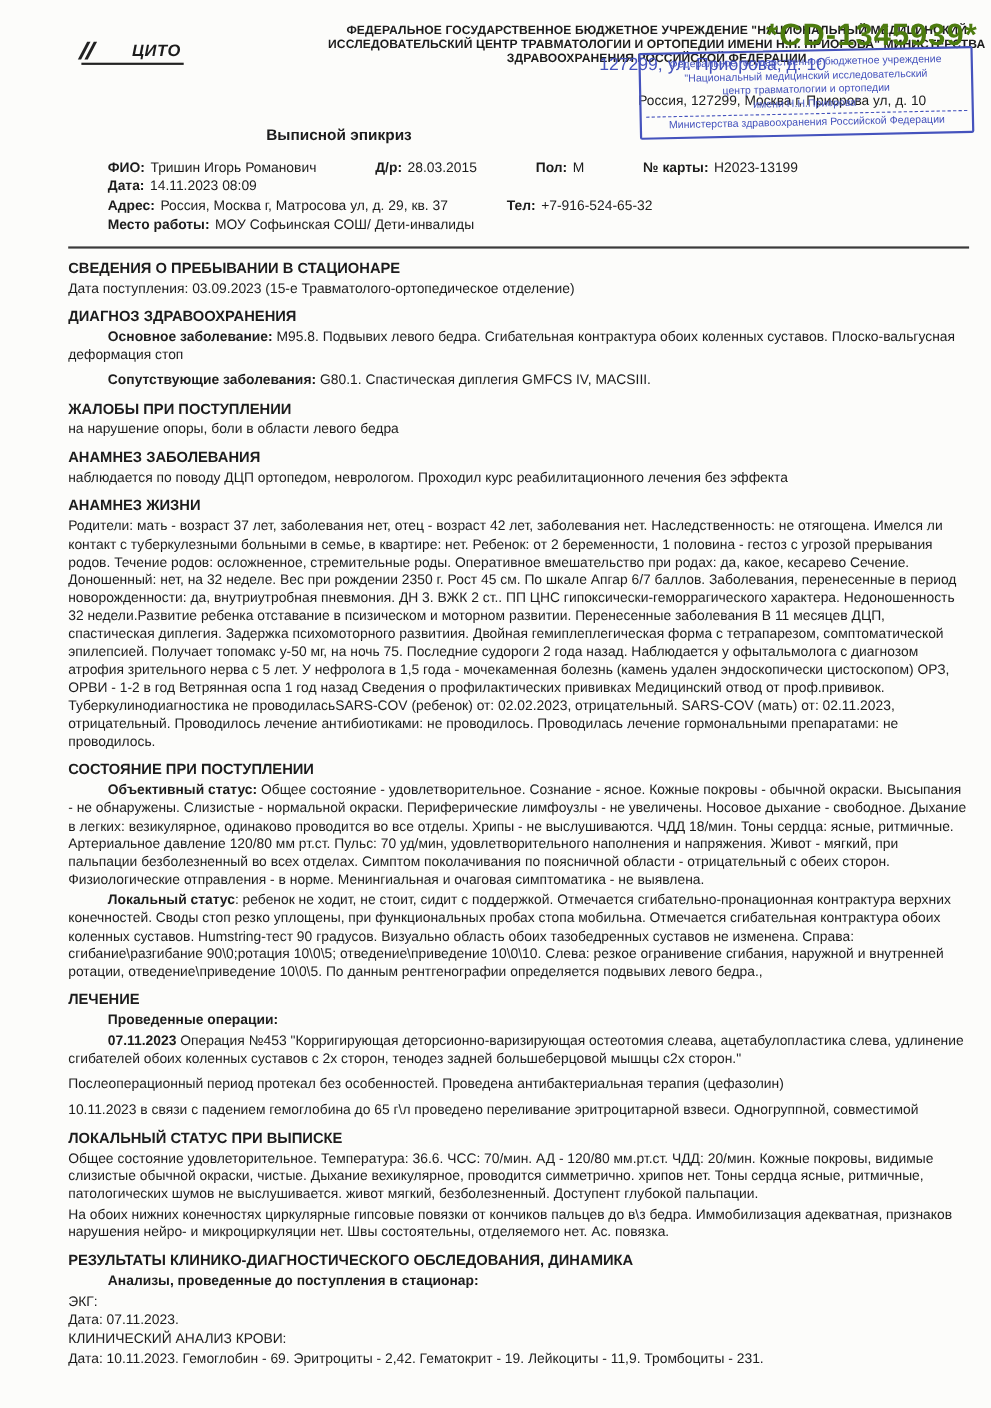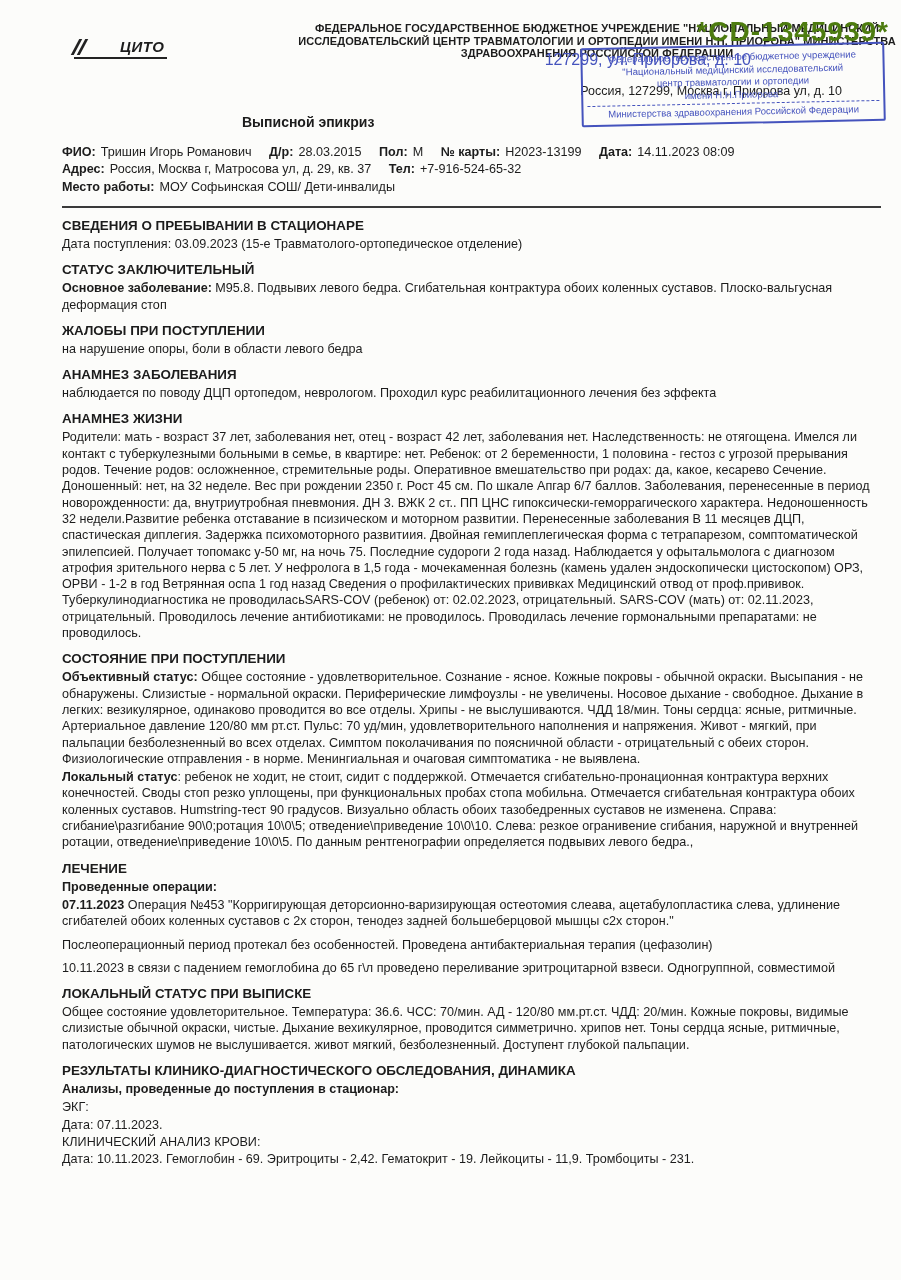--- a/index.html
+++ b/index.html
@@ -42,21 +42,21 @@
   .pat{margin-top:14px;font-size:12.6px;line-height:17.5px;}
   .pat b{margin-right:5px;}
   .pat .pair{margin-right:14px;white-space:nowrap;}
   .rule{border:none;border-top:2px solid #3a3a3a;margin:10px 0 4px 0;}
 
   
   .sec-title{font-size:13.4px;font-weight:bold;margin:10px 0 3px 0;}
   p.b1{font-size:12.6px;line-height:16.3px;margin:2px 0;}
   p.gap{margin-bottom:7px;}
   .res-line{font-size:12.6px;line-height:16.3px;margin:1px 0;}
-  b{font-weight:bold;}
+  b{font-weight:bold;margin-left:36px;}
 </style>
 </head>
 <body>
 
 <div class="page">
 
   <div class="logo">
     <span class="logo-slash"></span><span class="logo-text">ЦИТО</span>
   </div>
 
@@ -97,22 +97,23 @@
       <div>
         <span class="pair"><b>Место работы:</b><span>МОУ Софьинская СОШ/ Дети-инвалиды</span></span>
       </div>
     </div>
 
     <hr class="rule">
 
     <div class="sec-title">СВЕДЕНИЯ О ПРЕБЫВАНИИ В СТАЦИОНАРЕ</div>
     <p class="b1 gap">Дата поступления: 03.09.2023 (15-е Травматолого-ортопедическое отделение)</p>
 
-    <div class="sec-title">СТАТУС ЗАКЛЮЧИТЕЛЬНЫЙ</div>
+    <div class="sec-title">ДИАГНОЗ ЗДРАВООХРАНЕНИЯ</div>
     <p class="b1 gap"><b>Основное заболевание:</b><span> М95.8. Подвывих левого бедра. Сгибательная контрактура обоих коленных суставов. Плоско-вальгусная деформация стоп</span></p>
+    <p class="b1"><b>Сопутствующие заболевания:</b><span> G80.1. Спастическая диплегия GMFCS IV, MACSIII.</span></p>
 
     <div class="sec-title">ЖАЛОБЫ ПРИ ПОСТУПЛЕНИИ</div>
     <p class="b1">на нарушение опоры, боли в области левого бедра</p>
 
     <div class="sec-title">АНАМНЕЗ ЗАБОЛЕВАНИЯ</div>
     <p class="b1">наблюдается по поводу ДЦП ортопедом, неврологом. Проходил курс реабилитационного лечения без эффекта</p>
 
     <div class="sec-title">АНАМНЕЗ ЖИЗНИ</div>
     <p class="b1">Родители: мать - возраст 37 лет, заболевания нет, отец - возраст 42 лет, заболевания нет. Наследственность: не отягощена. Имелся ли контакт с туберкулезными больными в семье, в квартире: нет. Ребенок: от 2 беременности, 1 половина - гестоз с угрозой прерывания родов. Течение родов: осложненное, стремительные роды. Оперативное вмешательство при родах: да, какое, кесарево Сечение. Доношенный: нет, на 32 неделе. Вес при рождении 2350 г. Рост 45 см. По шкале Апгар 6/7 баллов. Заболевания, перенесенные в период новорожденности: да, внутриутробная пневмония. ДН 3. ВЖК 2 ст.. ПП ЦНС гипоксически-геморрагического характера. Недоношенность 32 недели.Развитие ребенка отставание в псизическом и моторном развитии. Перенесенные заболевания В 11 месяцев ДЦП, спастическая диплегия. Задержка психомоторного развитиия. Двойная гемиплеплегическая форма с тетрапарезом, сомптоматической эпилепсией. Получает топомакс у-50 мг, на ночь 75. Последние судороги 2 года назад. Наблюдается у офытальмолога с диагнозом атрофия зрительного нерва с 5 лет. У нефролога в 1,5 года - мочекаменная болезнь (камень удален эндоскопически цистоскопом) ОРЗ, ОРВИ - 1-2 в год Ветрянная оспа 1 год назад Сведения о профилактических прививках Медицинский отвод от проф.прививок. Туберкулинодиагностика не проводиласьSARS-COV (ребенок) от: 02.02.2023, отрицательный. SARS-COV (мать) от: 02.11.2023, отрицательный. Проводилось лечение антибиотиками: не проводилось. Проводилась лечение гормональными препаратами: не проводилось.</p>
 
@@ -121,20 +122,21 @@
     <p class="b1"><b>Локальный статус</b><span>: ребенок не ходит, не стоит, сидит с поддержкой. Отмечается сгибательно-пронационная контрактура верхних конечностей. Своды стоп резко уплощены, при функциональных пробах стопа мобильна. Отмечается сгибательная контрактура обоих коленных суставов. Humstring-тест 90 градусов. Визуально область обоих тазобедренных суставов не изменена. Справа: сгибание\разгибание 90\0;ротация 10\0\5; отведение\приведение 10\0\10. Слева: резкое огранивение сгибания, наружной и внутренней ротации, отведение\приведение 10\0\5.  По данным рентгенографии определяется подвывих левого бедра.,</span></p>
 
     <div class="sec-title">ЛЕЧЕНИЕ</div>
     <p class="b1"><b>Проведенные операции:</b></p>
     <p class="b1 gap"><b>07.11.2023</b><span> Операция №453 "Корригирующая деторсионно-варизирующая остеотомия слеава, ацетабулопластика слева, удлинение сгибателей обоих коленных суставов с 2х сторон, тенодез задней большеберцовой мышцы с2х сторон."</span></p>
     <p class="b1 gap">Послеоперационный период протекал без особенностей. Проведена антибактериальная терапия (цефазолин)</p>
     <p class="b1">10.11.2023 в связи с падением гемоглобина до 65 г\л проведено переливание эритроцитарной взвеси. Одногруппной, совместимой</p>
 
     <div class="sec-title">ЛОКАЛЬНЫЙ СТАТУС ПРИ ВЫПИСКЕ</div>
     <p class="b1">Общее состояние удовлеторительное. Температура: 36.6. ЧСС: 70/мин. АД - 120/80 мм.рт.ст. ЧДД: 20/мин. Кожные покровы, видимые слизистые обычной окраски, чистые. Дыхание вехикулярное, проводится симметрично. хрипов нет. Тоны сердца ясные, ритмичные, патологических шумов не выслушивается. живот мягкий, безболезненный. Доступент глубокой пальпации.</p>
+    <p class="b1">На обоих нижних конечностях циркулярные гипсовые повязки от кончиков пальцев до в\з бедра. Иммобилизация адекватная, признаков нарушения нейро- и микроциркуляции нет. Швы состоятельны, отделяемого нет. Ас. повязка.</p>
 
     <div class="sec-title">РЕЗУЛЬТАТЫ КЛИНИКО-ДИАГНОСТИЧЕСКОГО ОБСЛЕДОВАНИЯ, ДИНАМИКА</div>
     <p class="b1"><b>Анализы, проведенные до поступления в стационар:</b></p>
     <div class="res-line">ЭКГ:</div>
     <div class="res-line">Дата: 07.11.2023.</div>
     <div class="res-line">КЛИНИЧЕСКИЙ АНАЛИЗ КРОВИ:</div>
     <div class="res-line">Дата: 10.11.2023. Гемоглобин - 69. Эритроциты - 2,42. Гематокрит - 19. Лейкоциты - 11,9. Тромбоциты - 231.</div>
 
   </div>
 </div>

